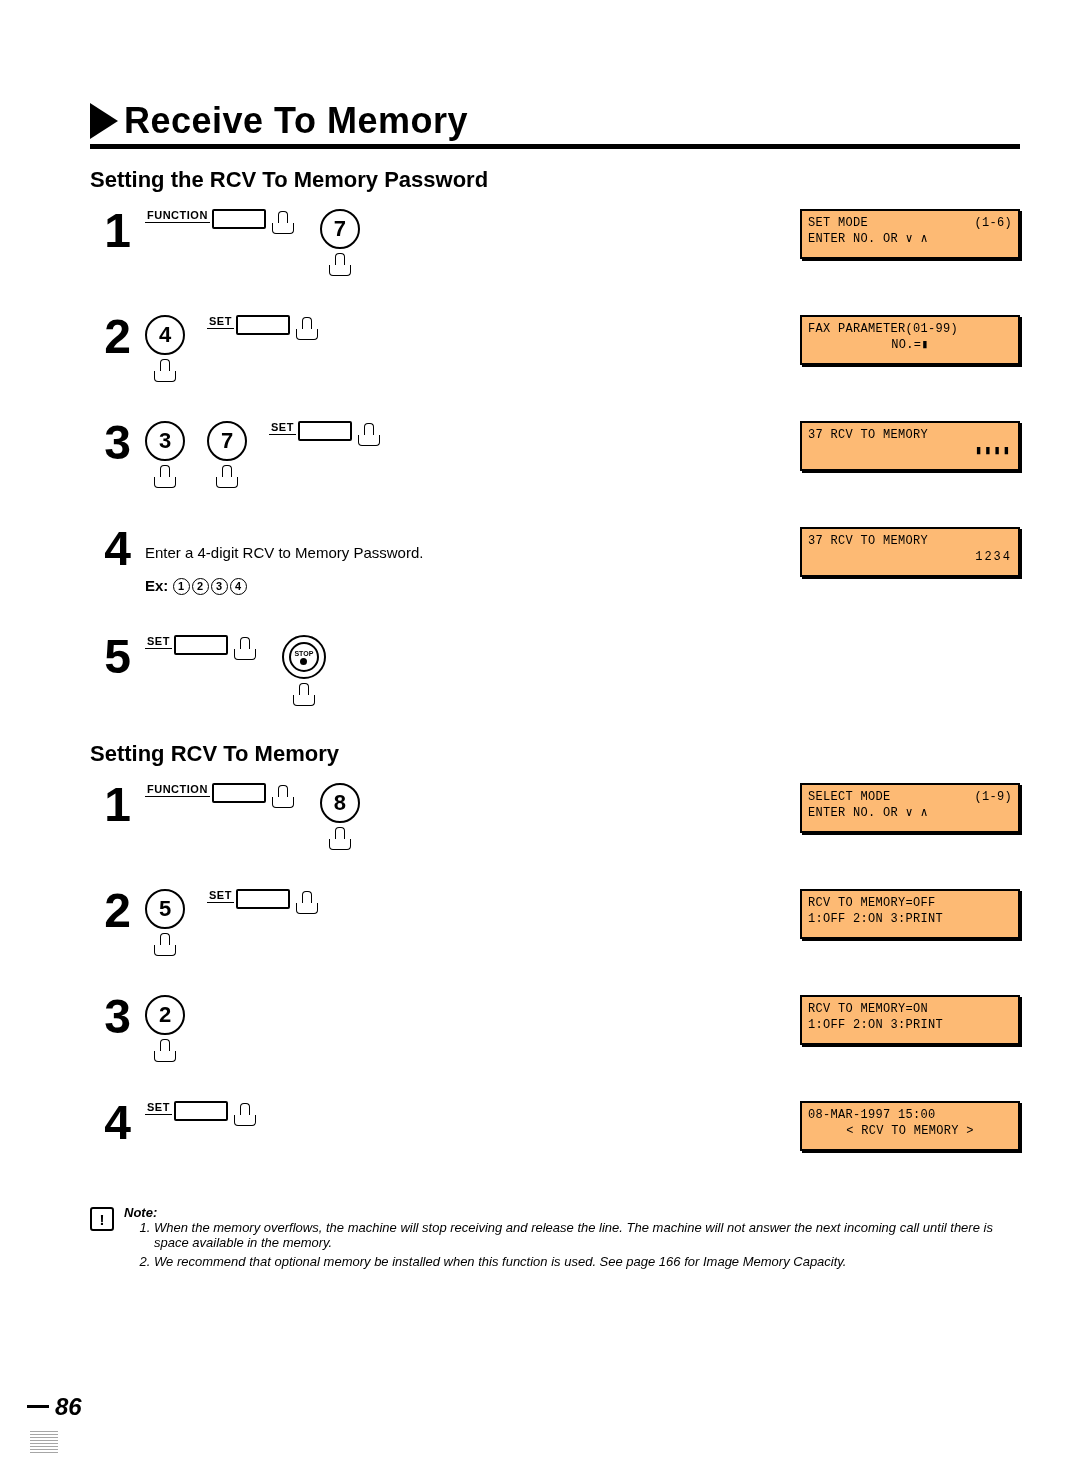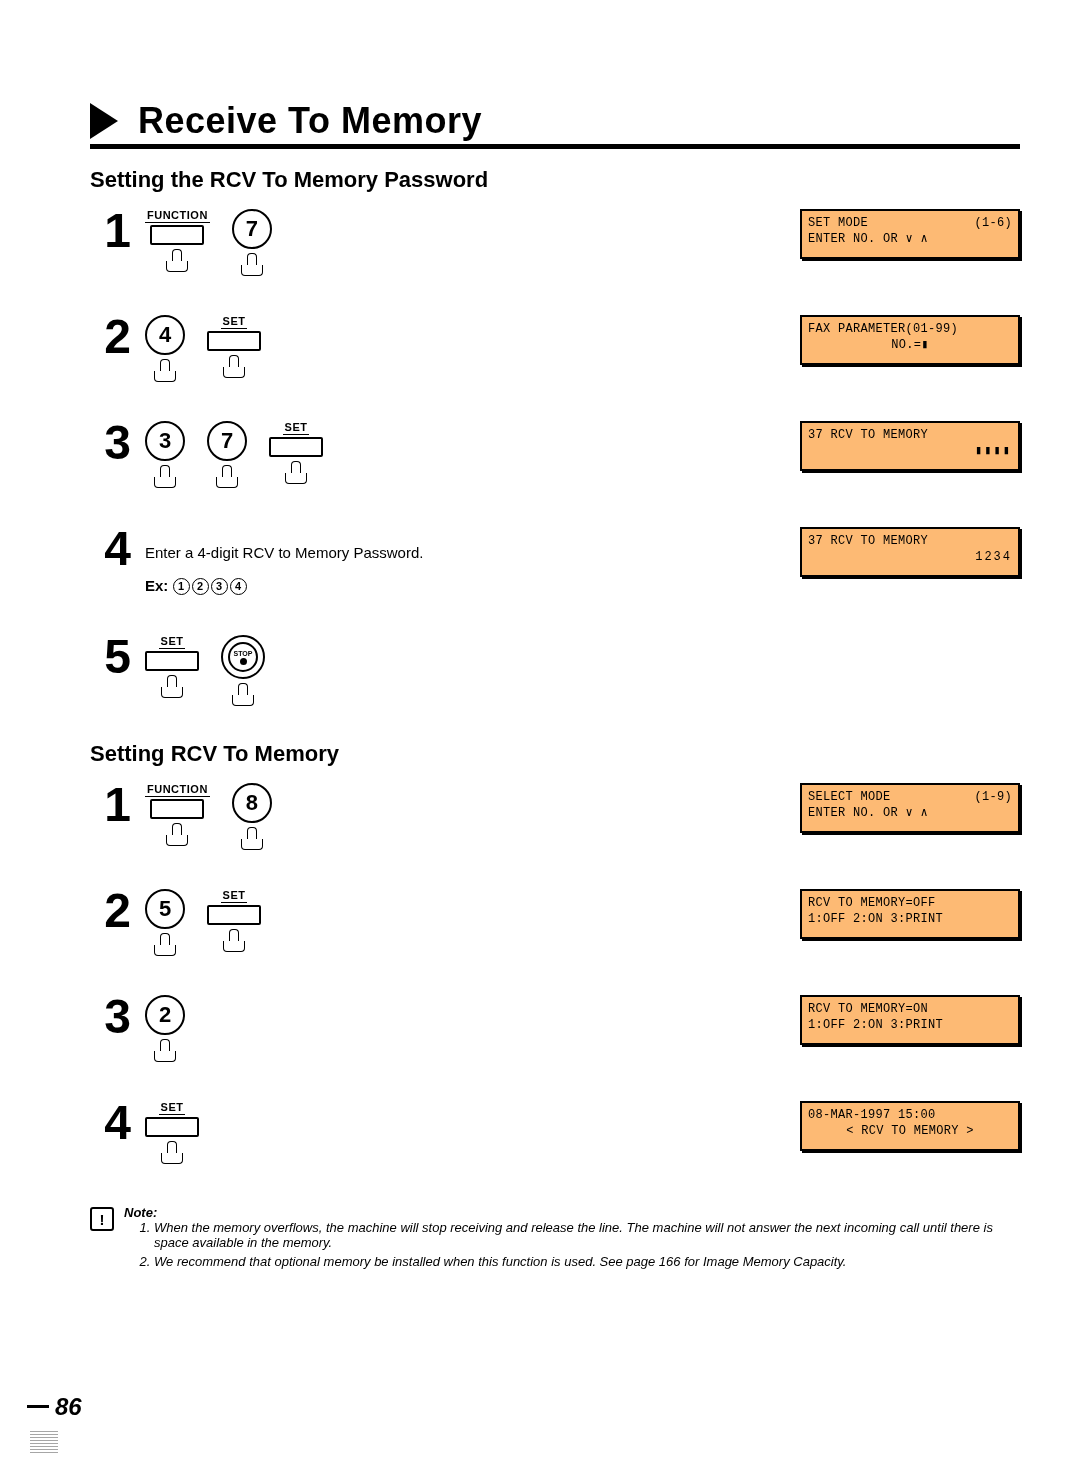--- a/index.html
+++ b/index.html
@@ -10,21 +10,21 @@
     font-family:Arial,Helvetica,sans-serif;
     color:#000;
     position:relative;
   }
   .page{
     position:absolute;
     left:90px;top:100px;right:60px;
   }
 
   
-  .title-row{display:flex;align-items:center;gap:20px;}
+  .title-row{display:flex;align-items:center;gap:6px;}
   .triangle{
     width:0;height:0;
     border-top:18px solid transparent;
     border-bottom:18px solid transparent;
     border-left:28px solid #000;
   }
   h1{font-size:36px;font-weight:800;letter-spacing:.5px;}
   .title-rule{height:5px;background:#000;margin:2px 0 18px 0;}
 
   
@@ -44,21 +44,21 @@
   .step-keys{
     display:flex;align-items:flex-start;gap:22px;
     flex:1;min-height:70px;
     padding-top:2px;
   }
   .txtcol{font-size:15px;line-height:1.5;margin-top:15px;}
   .ex{margin-top:10px;font-weight:700;}
 
   
   .key{
-    display:flex;flex-direction:column;align-items:center;gap:2px;
+    display:flex;flex-direction:row;align-items:flex-start;gap:2px;
     font-size:11px;font-weight:700;
   }
   .key .lbl{border-bottom:1.5px solid #000;padding:0 2px 1px 2px;
     letter-spacing:.5px;}
   .key .box{
     width:54px;height:20px;border:2px solid #000;border-radius:2px;
   }
   .press-icon{
     width:30px;height:22px;position:relative;margin-top:2px;
   }

